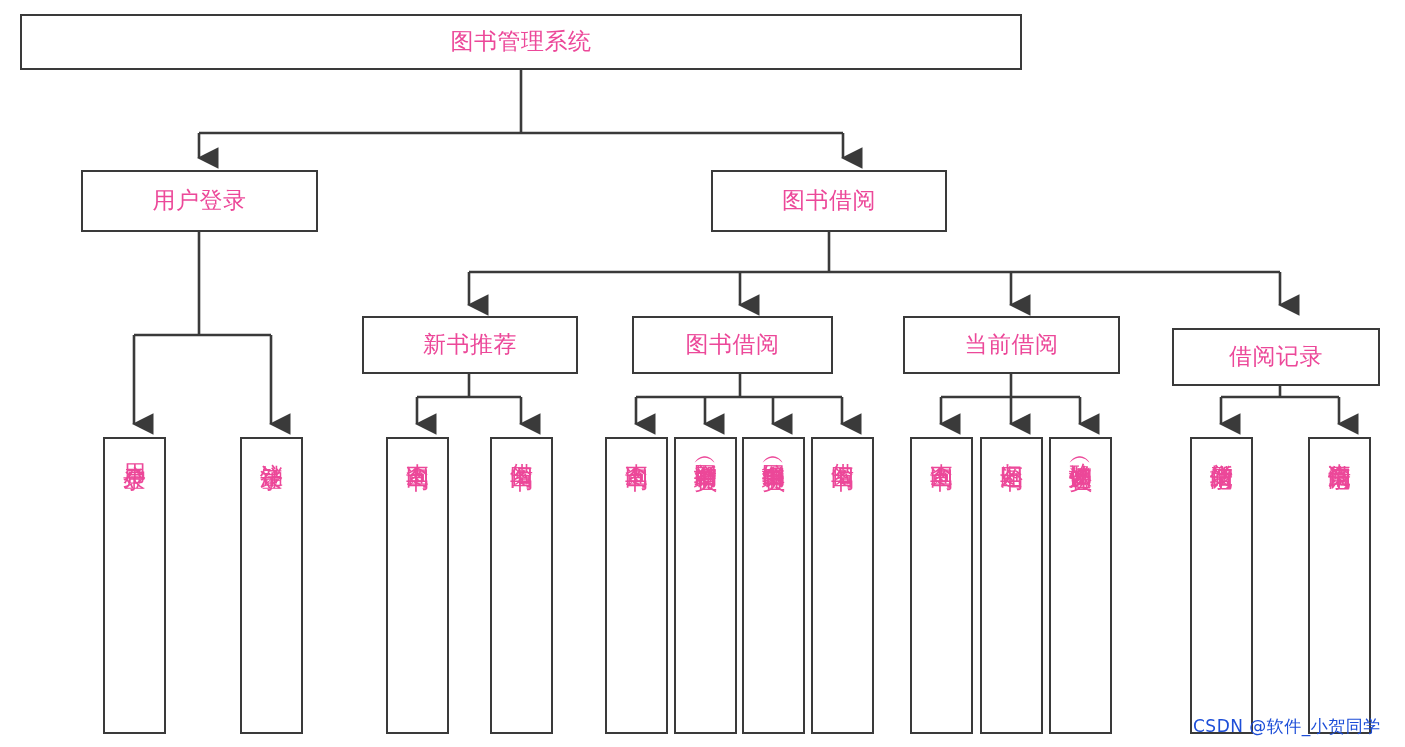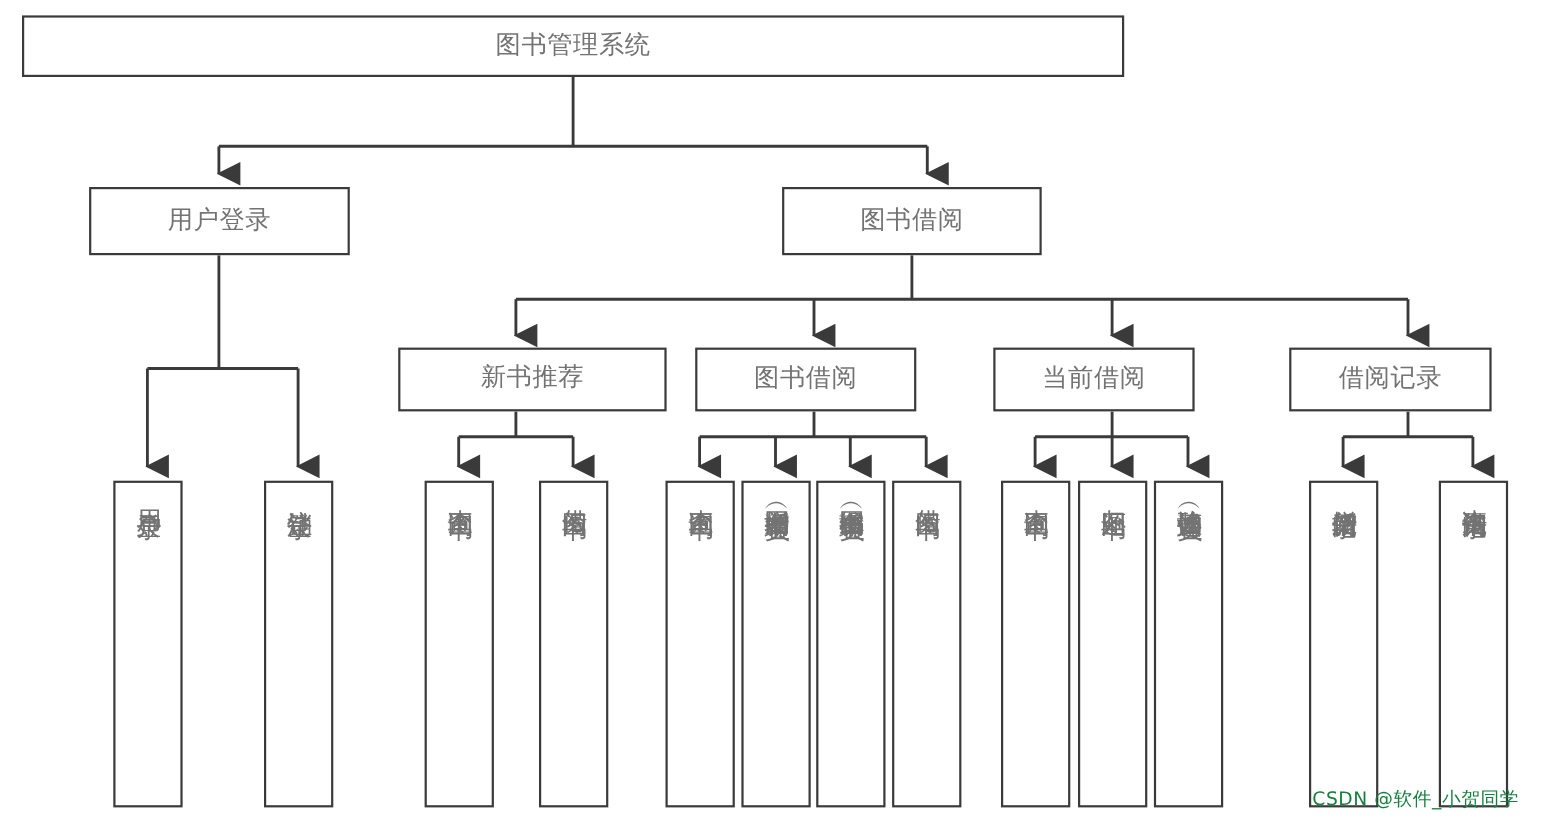--- a/index.html
+++ b/index.html
@@ -26,21 +26,21 @@
     pointer-events: none;
   }
   .node {
     position: absolute;
     box-sizing: border-box;
     border: 2px solid #3a3a3a;
     background: #ffffff;
     display: flex;
     align-items: center;
     justify-content: center;
-    color: #737373;
+    color: #ec4899;
   }
   .node .label {
     display: block;
     text-align: center;
     line-height: 1.18;
     white-space: nowrap;
   }
   
   .node.h .label {
     font-size: 23px;
@@ -62,21 +62,21 @@
     line-height: 1.0;
     letter-spacing: 2px;
     white-space: nowrap;
   }
   .node.v.tall .label {
     letter-spacing: 1px;
   }
   .watermark {
     position: absolute;
     font-size: 17px;
-    color: #15803d;
+    color: #1d4ed8;
     white-space: nowrap;
     letter-spacing: 0.5px;
   }
 </style>
 </head>
 <body>
 
 <div id="canvas">
 
   <svg class="connectors" viewBox="0 0 1405 747" xmlns="http://www.w3.org/2000/svg">
@@ -133,30 +133,30 @@
     <span class="label">图书管理系统</span>
   </div>
 
   <div class="node h" style="left:81px; top:170px; width:237px; height:62px;">
     <span class="label">用户登录</span>
   </div>
   <div class="node h" style="left:711px; top:170px; width:236px; height:62px;">
     <span class="label">图书借阅</span>
   </div>
 
-  <div class="node h" style="left:362px; top:316px; width:244px; height:58px;font-family:Liberation Mono, monospace;">
+  <div class="node h" style="left:362px; top:316px; width:216px; height:58px;">
     <span class="label">新书推荐</span>
   </div>
   <div class="node h" style="left:632px; top:316px; width:201px; height:58px;">
     <span class="label">图书借阅</span>
   </div>
-  <div class="node h" style="left:903px; top:316px; width:183px; height:58px;">
+  <div class="node h" style="left:903px; top:316px; width:217px; height:58px;">
     <span class="label">当前借阅</span>
   </div>
-  <div class="node h" style="left:1172px; top:316px; width:184px; height:58px;">
+  <div class="node h" style="left:1172px; top:328px; width:208px; height:58px;">
     <span class="label">借阅记录</span>
   </div>
 
   <div class="node v" style="left:103px; top:437px; width:63px; height:297px;">
     <span class="label">用户登录</span>
   </div>
   <div class="node v" style="left:240px; top:437px; width:63px; height:297px;">
     <span class="label">注销登录</span>
   </div>
 

